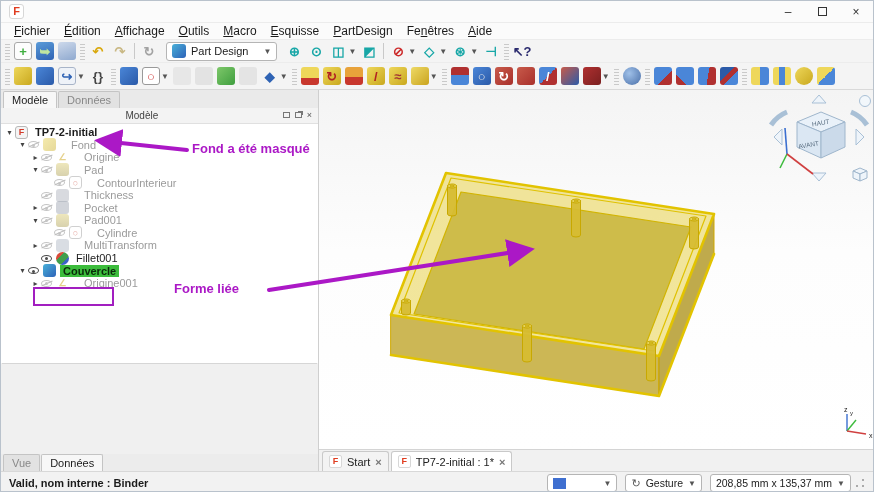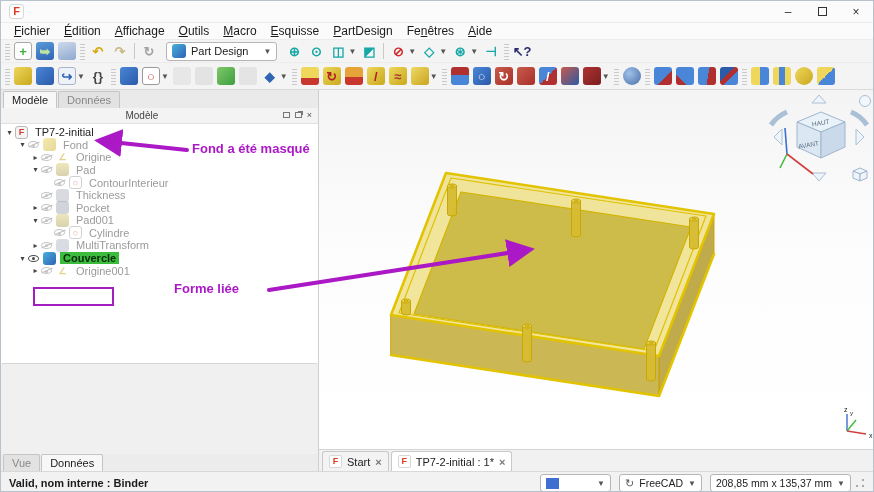--- a/index.html
+++ b/index.html
@@ -55,22 +55,22 @@
   .trow .exp{width:11px;font-size:8px;color:#444;text-align:center;flex:none;}
   .eye{width:11px;height:7px;border:1px solid #4a4a4a;border-radius:50%;position:relative;margin-right:4px;flex:none;}
   .eye::after{content:'';position:absolute;left:3px;top:1.5px;width:3px;height:3px;border-radius:50%;background:#4a4a4a;}
   .eye.hid{opacity:.32;}
   .eye.hid::before{content:'';position:absolute;left:-1px;top:2px;width:12px;height:1px;background:#333;transform:rotate(-25deg);}
   .ti{width:13px;height:13px;border-radius:3px;margin-right:4px;flex:none;display:flex;align-items:center;justify-content:center;
       font-size:9px;font-weight:bold;}
   .ti.round{border-radius:50%;}
   .ti.blob{border-radius:60% 35% 55% 40%;}
   .tlabel{color:#1c1c1c;padding:0 3px;}
-  .tlabel.gray{color:#9b9b9b;}
-  .tlabel.bold{font-weight:normal;}
+  .tlabel.gray{color:#9b9b9b;margin-left:8px;}
+  .tlabel.bold{font-weight:bold;}
   .trow.sel .tlabel{background:#3cbc3c;color:#0b2a0b;font-weight:bold;}
   .grayed{opacity:.45;}
   #propertyarea{height:92px;background:#f0f0f0;border-top:1px solid #d6d6d6;margin:0 1px;}
   #proptabs{height:17px;display:flex;align-items:flex-end;background:#ececec;padding-left:2px;}
 
   
   #rightcol{flex:1;display:flex;flex-direction:column;}
   #viewport{position:relative;width:554px;height:359px;background:linear-gradient(#f4f4f4,#fdfdfd 45%,#ffffff);}
   #mditabbar{height:22px;background:#f1f1f1;border-top:1px solid #d4d4d4;display:flex;align-items:flex-end;padding-left:3px;}
   .mtab{display:flex;align-items:center;height:20px;border:1px solid #c9c9c9;border-bottom:none;border-radius:3px 3px 0 0;
@@ -413,20 +413,26 @@
             <span class="exp"></span>
             <span class="eye hid"></span>
             <span class="ti grayed" style="background: rgb(255, 255, 255); border: 1px solid rgb(153, 153, 153); color: rgb(204, 68, 51);">○</span>
             <span class="tlabel gray">Cylindre</span>
           </div>
           <div class="trow" style="padding-left: 29px;">
             <span class="exp">▸</span>
             <span class="eye hid"></span>
             <span class="ti grayed" style="background: rgb(170, 179, 192);"></span>
             <span class="tlabel gray">MultiTransform</span>
+          </div>
+          <div class="trow" style="padding-left: 29px;">
+            <span class="exp"></span>
+            <span class="eye"></span>
+            <span class="ti round" style="background: linear-gradient(135deg, rgb(216, 75, 58) 33%, rgb(63, 158, 77) 33%, rgb(63, 158, 77) 66%, rgb(58, 98, 200) 66%);"></span>
+            <span class="tlabel">Fillet001</span>
           </div>
           <div class="trow sel" style="padding-left: 16px;">
             <span class="exp">▾</span>
             <span class="eye"></span>
             <span class="ti" style="background: linear-gradient(135deg, rgb(73, 176, 216), rgb(45, 98, 184));"></span>
             <span class="tlabel bold">Couvercle</span>
           </div>
           <div class="trow" style="padding-left: 29px;">
             <span class="exp">▸</span>
             <span class="eye hid"></span>
@@ -533,21 +539,21 @@
 
   <div id="statusbar">
     <span id="status-msg">Valid, nom interne : Binder</span>
     <div class="scombo">
       <span class="swatch"></span>
       <span style="width:28px"></span>
         <span class="sdd">▼</span>
     </div>
     <div class="scombo">
       <span style="color:#555;font-size:11px;">↻</span>
-      <span>FreeCAD</span>
+      <span>Gesture</span>
       <span class="sdd">▼</span>
     </div>
     <div class="scombo">
       <span>208,85 mm x 135,37 mm</span>
       <span class="sdd">▼</span>
     </div>
     <div id="grip"></div>
   </div>
 
   <svg id="overlay">

